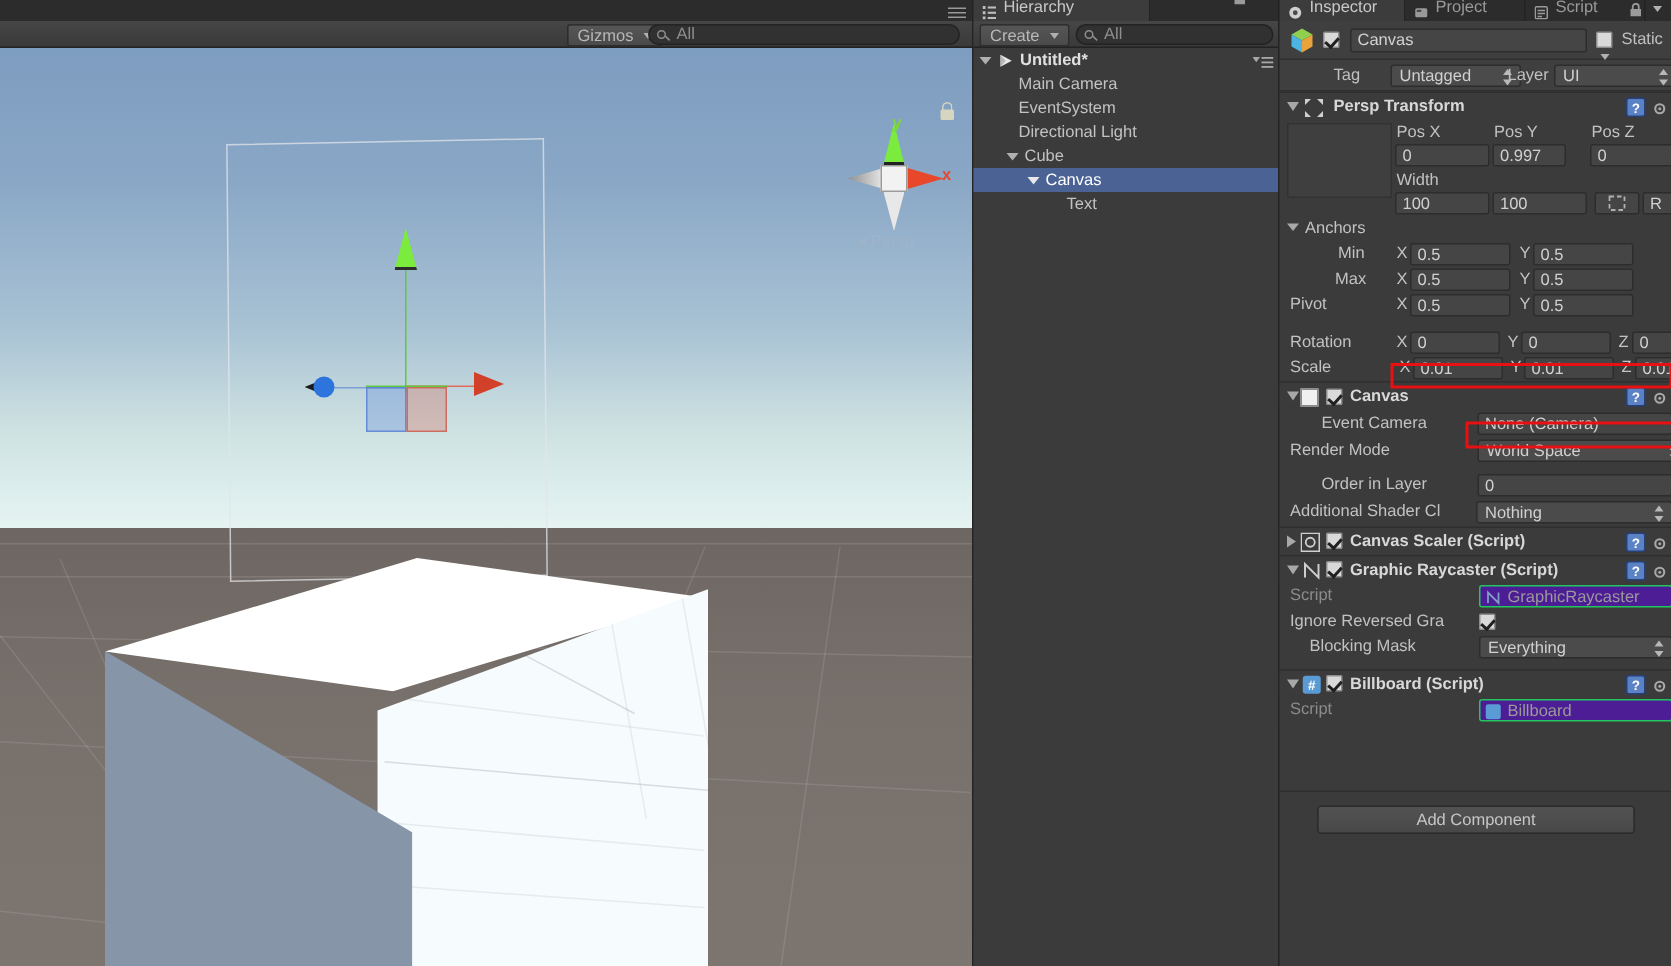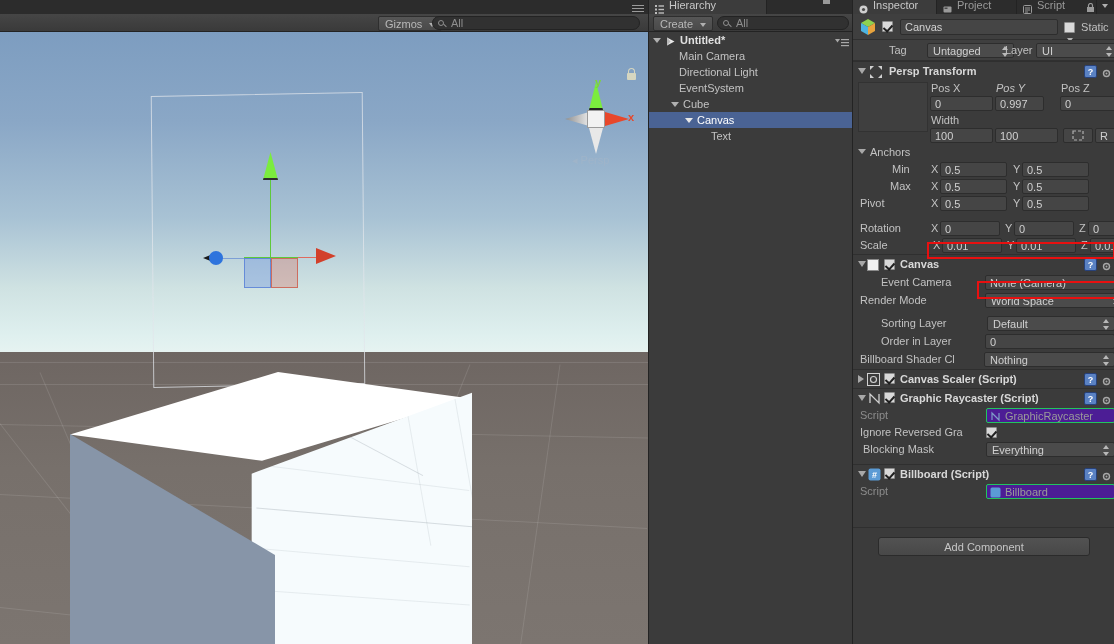--- a/index.html
+++ b/index.html
@@ -424,24 +424,24 @@
             <rect x="6" y="4" width="8" height="1.2" fill="#a8a8a8"></rect>
             <rect x="6" y="7" width="8" height="1.2" fill="#a8a8a8"></rect>
           </svg>
         </span>
       </div>
 
       <div class="hrow">
         <span class="lbl" style="left:30px;">Main Camera</span>
       </div>
       <div class="hrow">
+        <span class="lbl" style="left:30px;">EventSystem</span>
+      </div>
+      <div class="hrow">
         <span class="lbl" style="left:30px;">Directional Light</span>
-      </div>
-      <div class="hrow">
-        <span class="lbl" style="left:30px;">EventSystem</span>
       </div>
       <div class="hrow">
         <span class="tw" style="left:22px;"></span>
         <span class="lbl" style="left:34px;">Cube</span>
       </div>
       <div class="hrow sel">
         <span class="tw" style="left:36px; border-top-color:#e8e8e8;"></span>
         <span class="lbl" style="left:48px;">Canvas</span>
       </div>
       <div class="hrow">
@@ -542,21 +542,21 @@
                 <circle cx="5.5" cy="5.5" r="3" fill="none" stroke="#a8a8a8" stroke-width="1.4"></circle>
                 <circle cx="5.5" cy="5.5" r="1" fill="#a8a8a8"></circle>
               </svg>
           </span>
         </div>
 
         <div style="position:absolute; left:5px; top:21px; width:70px; height:50px; background:#3f3f3f; border:1px solid #323232;"></div>
 
         <div class="row" style="height:15px;">
           <span class="rlabel" style="left:78px;">Pos X</span>
-          <span class="rlabel" style="left:143px;font-style:italic;">Pos Y</span>
+          <span class="rlabel" style="left:143px;">Pos Y</span>
           <span class="rlabel" style="left:208px;">Pos Z</span>
         </div>
         <div class="row">
           <div class="field" style="left:77px; width:63px;">0</div>
           <div class="field" style="left:142px; width:49px;">0.997</div>
           <div class="field" style="left:207px; width:63px;">0</div>
         </div>
         <div class="row" style="height:15px;">
           <span class="rlabel" style="left:78px;">Width</span>
           <span class="rlabel" style="left:143px;margin-top:13px;">Height</span>
@@ -642,32 +642,25 @@
         </div>
         <div class="row" style="height:18px;">
           <span class="rlabel" style="left:7px; line-height:18px;">Render Mode</span>
           <div class="popup" style="position:absolute; left:132px; top:2px; width:140px;">
             <span>World Space</span>
             <span class="arrows"></span>
           </div>
         </div>
         <div style="height:5px;"></div>
         <div class="row" style="height:18px;">
-          <span class="rlabel" style="left:28px; line-height:18px;">Sorting Layer</span>
-          <div class="popup" style="position:absolute; left:134px; top:2px; width:128px;">
-            <span>Default</span>
-            <span class="arrows"></span>
-          </div>
-        </div>
-        <div class="row" style="height:18px;">
           <span class="rlabel" style="left:28px; line-height:18px;">Order in Layer</span>
           <div class="field" style="left:132px; top:2px; width:130px;">0</div>
         </div>
         <div class="row" style="height:19px;">
-          <span class="rlabel" style="left:7px; line-height:19px;">Billboard Shader Cl</span>
+          <span class="rlabel" style="left:7px; line-height:19px;">Additional Shader Cl</span>
           <div class="popup" style="position:absolute; left:131px; top:2px; width:131px;">
             <span>Nothing</span>
             <span class="arrows"></span>
           </div>
         </div>
       </div>
 
       <div class="comp">
         <div class="comphdr">
           <span class="foldout closed"></span>
@@ -716,21 +709,21 @@
                 </svg>
             </span>
             <span>GraphicRaycaster</span>
           </div>
         </div>
         <div class="row">
           <span class="rlabel" style="left:7px;">Ignore Reversed Gra</span>
           <span style="position:absolute; left:133px; top:3px;" class="cb on"></span>
         </div>
         <div class="row">
-          <span class="rlabel" style="left:10px;">Blocking Mask</span>
+          <span class="rlabel" style="left:20px;">Blocking Mask</span>
           <div class="popup" style="position:absolute; left:133px; top:1px; width:129px;">
             <span>Everything</span>
             <span class="arrows"></span>
           </div>
         </div>
         <div style="height:6px;"></div>
       </div>
 
       <div class="comp">
         <div class="comphdr">

